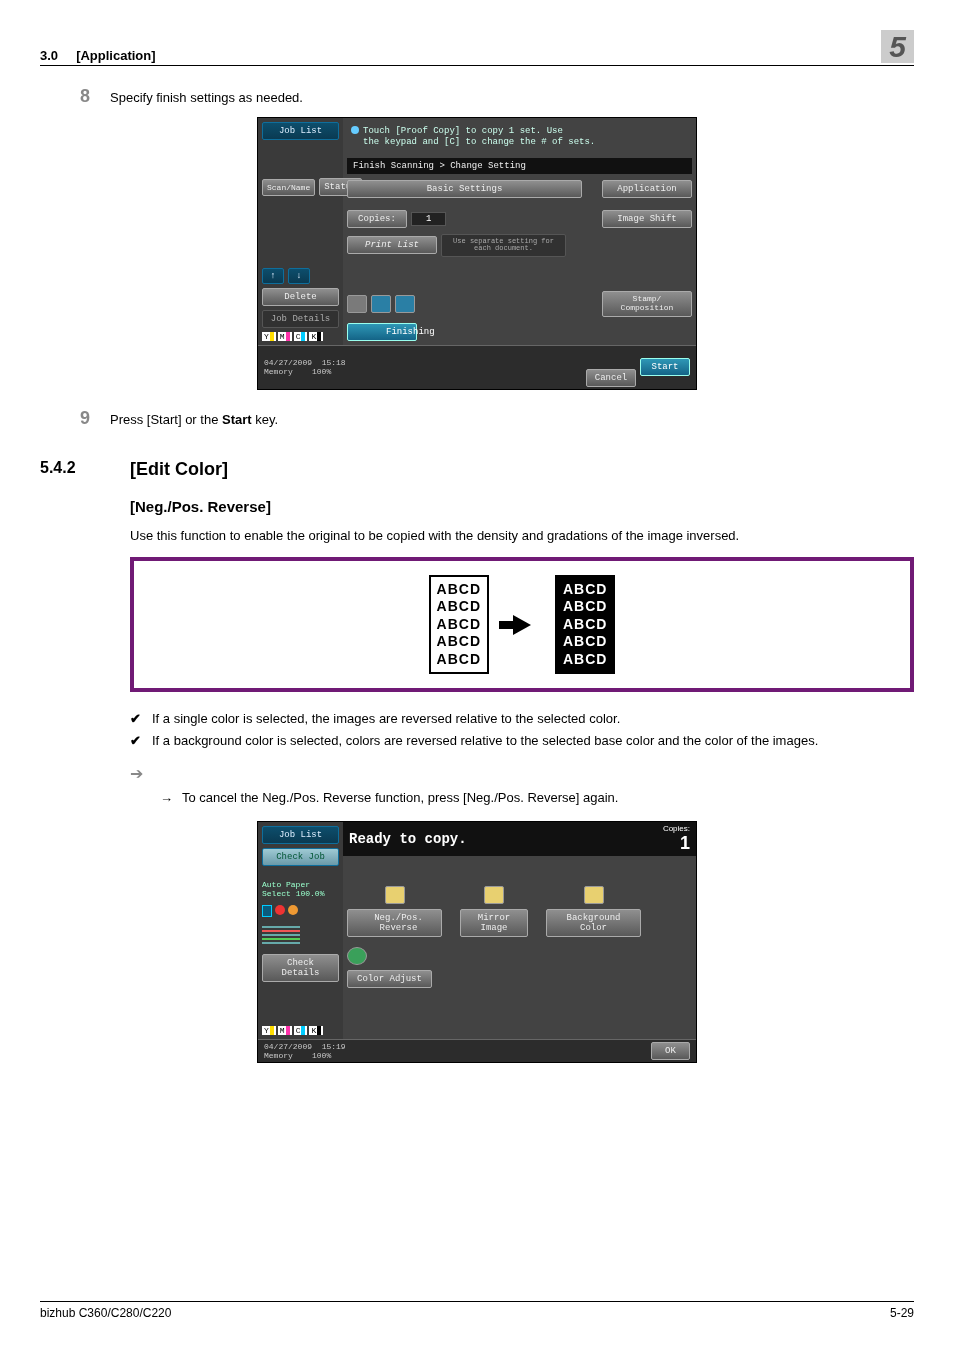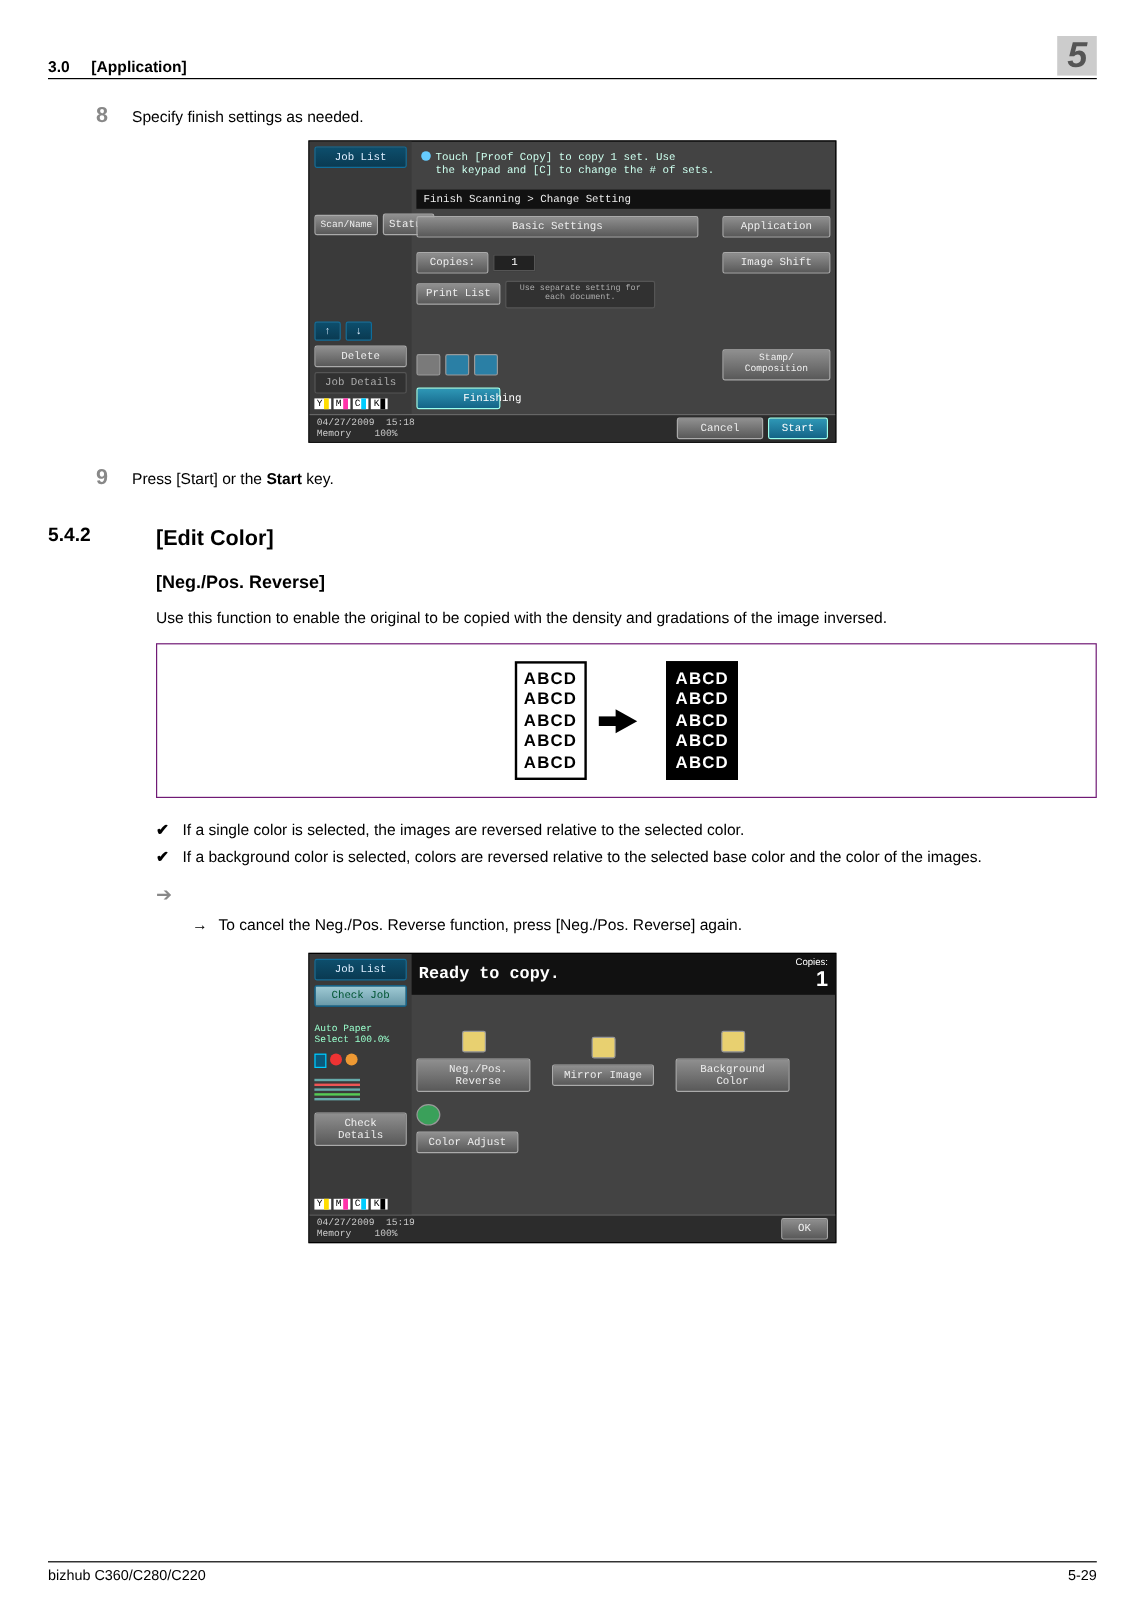--- a/index.html
+++ b/index.html
@@ -84,21 +84,21 @@
   .icon-dot { display:inline-block; width:8px; height:8px; border-radius:50%; background:#6cf; }
   .row-btns { display:flex; gap:4px; align-items:center; }
   .copiesbox { background:#222; color:#fff; padding:1px 14px; border:1px solid #555; }
   .ymck { display:flex; gap:2px; font-size:8px; color:#000; }
   .ymck span { background:#fff; padding:0 2px; display:flex; align-items:center; }
   .ymck .bar { width:3px; height:9px; display:inline-block; margin-left:1px; }
   .arrowbtn { width:22px; padding:2px 0; text-align:center; }
   .iconsq { width:20px; height:18px; display:inline-block; background:#7a7a7a; border:1px solid #999; border-radius:2px; }
 
   
-  .diagram-box { border: 1px solid #701a75; margin: 12px 0 18px 90px; padding: 14px 24px; display:flex; justify-content:center; align-items:center; gap:24px; }
+  .diagram-box { border: 4px solid #701a75; margin: 12px 0 18px 90px; padding: 14px 24px; display:flex; justify-content:center; align-items:center; gap:24px; }
   .abcd-card { border:2px solid #000; padding:4px 6px; background:#fff; }
   .abcd-card .ln { font-weight:bold; font-size:14px; letter-spacing:1px; line-height:1.25; }
   .abcd-card.neg { background:#000; }
   .abcd-card.neg .ln { color:#fff; }
   .darrow { width:0; height:0; border-top:10px solid transparent; border-bottom:10px solid transparent; border-left:18px solid #000; position:relative; }
   .darrow::before { content:""; position:absolute; left:-32px; top:-4px; width:18px; height:8px; background:#000; }
 
   
   .copies-top { display:flex; justify-content:space-between; align-items:center; background:#111; color:#fff; padding:2px 6px; }
   .big1 { font-size:18px; font-weight:bold; font-family:Arial; }
@@ -161,21 +161,21 @@
             <div style="width:12px;"></div>
             <div class="gbtn" style="width:90px;">Application</div>
           </div>
           <div class="row-btns" style="margin-top:6px;">
             <div class="gbtn" style="width:60px;">Copies:</div>
             <div class="copiesbox">1</div>
             <div style="flex:1;"></div>
             <div class="gbtn" style="width:90px;">Image Shift</div>
           </div>
           <div class="row-btns">
-            <div class="gbtn" style="width:70px;">Print List</div>
+            <div class="gbtn" style="width:90px;font-style:italic;">Print List</div>
             <div class="dbtn" style="width:125px;font-size:7px;line-height:1.1;">Use separate setting for each document.</div>
           </div>
           <div style="height:22px;"></div>
           <div class="row-btns">
             <span class="iconsq"></span>
             <span class="iconsq" style="background:#2a7fa5;"></span>
             <span class="iconsq" style="background:#2a7fa5;"></span>
             <div style="flex:1;"></div>
             <div class="gbtn" style="width:90px;font-size:8px;white-space:pre-line;line-height:1.1;">Stamp/
 Composition</div>
@@ -184,21 +184,21 @@
             <div class="tbtn-hl" style="width:70px;padding-left:38px;">Finishing</div>
           </div>
         </div>
       </div>
       <div class="p-footer">
         <div>
           <span>04/27/2009</span>&nbsp;&nbsp;<span>15:18</span><br>
           <span>Memory</span>&nbsp;&nbsp;&nbsp;&nbsp;<span>100%</span>
         </div>
         <div class="row-btns">
-          <div class="gbtn" style="width:72px;">Cancel</div>
+          <div class="gbtn" style="width:50px;margin-top:21px;">Cancel</div>
           <div class="tbtn-hl" style="width:50px;">Start</div>
         </div>
       </div>
     </div>
   </div>
 
   <div class="step-row">
     <div class="step-num">9</div>
     <div class="step-txt">
       <span>Press [Start] or the </span><b>Start</b><span> key.</span>
@@ -290,21 +290,21 @@
           </div>
           <div style="padding:4px;display:flex;flex-direction:column;gap:6px;">
             <div style="height:14px;"></div>
             <div class="row-btns" style="gap:18px;justify-content:flex-start;">
               <div style="text-align:center;">
                 <span class="iconsq" style="background:#e8d070;"></span><br>
                 <div class="gbtn" style="width:95px;margin-top:2px;padding-left:12px;">Neg./Pos. Reverse</div>
               </div>
               <div style="text-align:center;">
                 <span class="iconsq" style="background:#e8d070;"></span><br>
-                <div class="gbtn" style="width:85px;margin-top:2px;">Mirror Image</div>
+                <div class="gbtn" style="width:68px;margin-top:2px;">Mirror Image</div>
               </div>
               <div style="text-align:center;">
                 <span class="iconsq" style="background:#e8d070;"></span><br>
                 <div class="gbtn" style="width:95px;margin-top:2px;">Background Color</div>
               </div>
             </div>
             <div style="text-align:left;margin-top:4px;">
               <span class="iconsq" style="background:#3aa05a;border-radius:50%;"></span><br>
               <div class="gbtn" style="width:85px;margin-top:2px;display:inline-block;">Color Adjust</div>
             </div>

